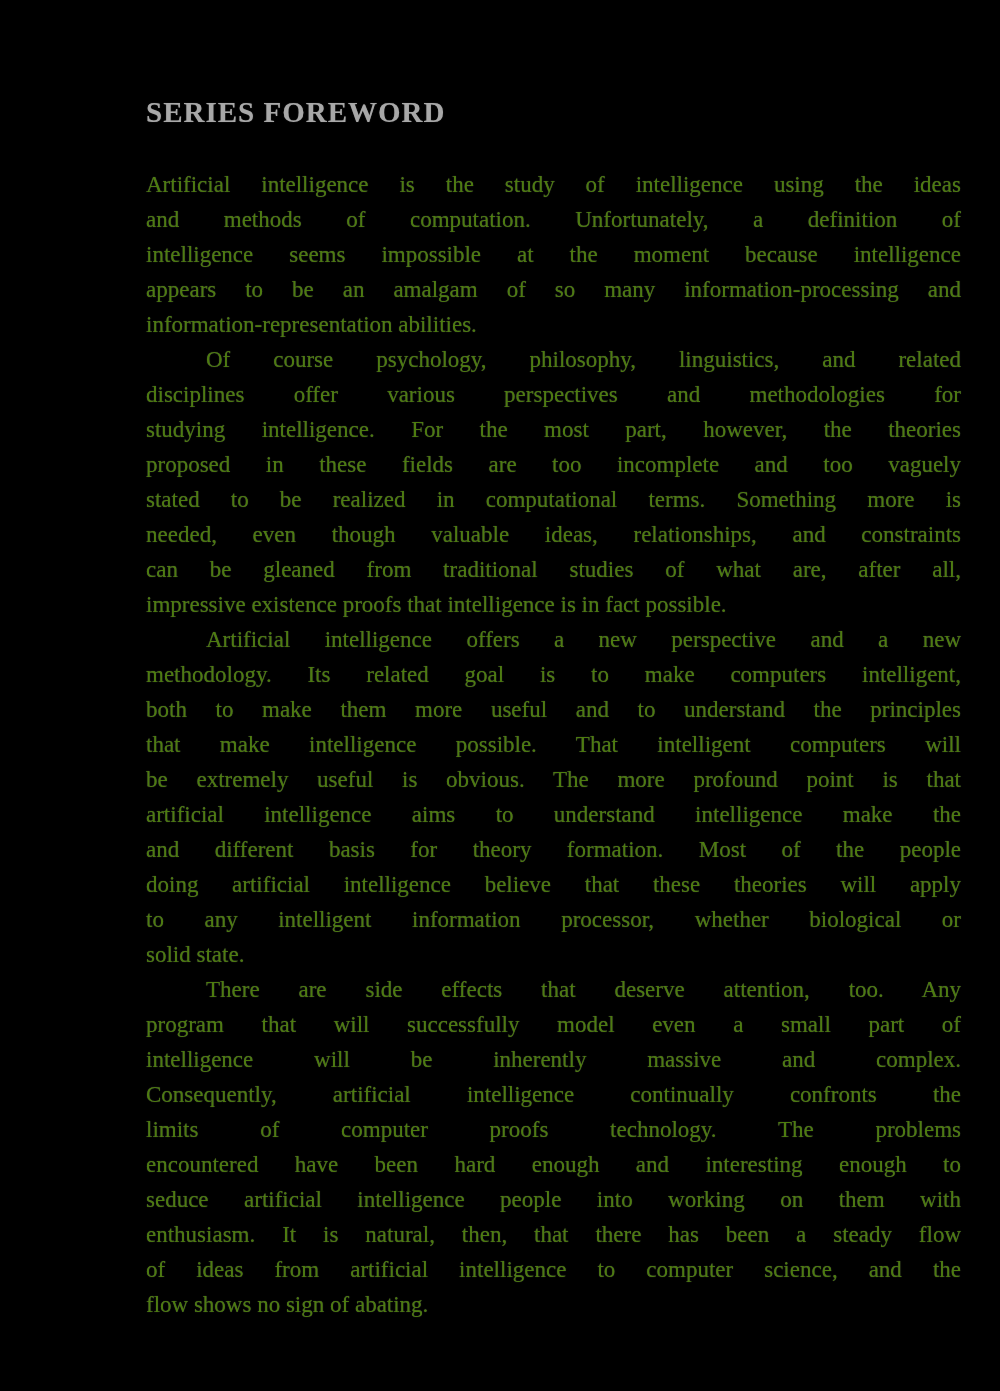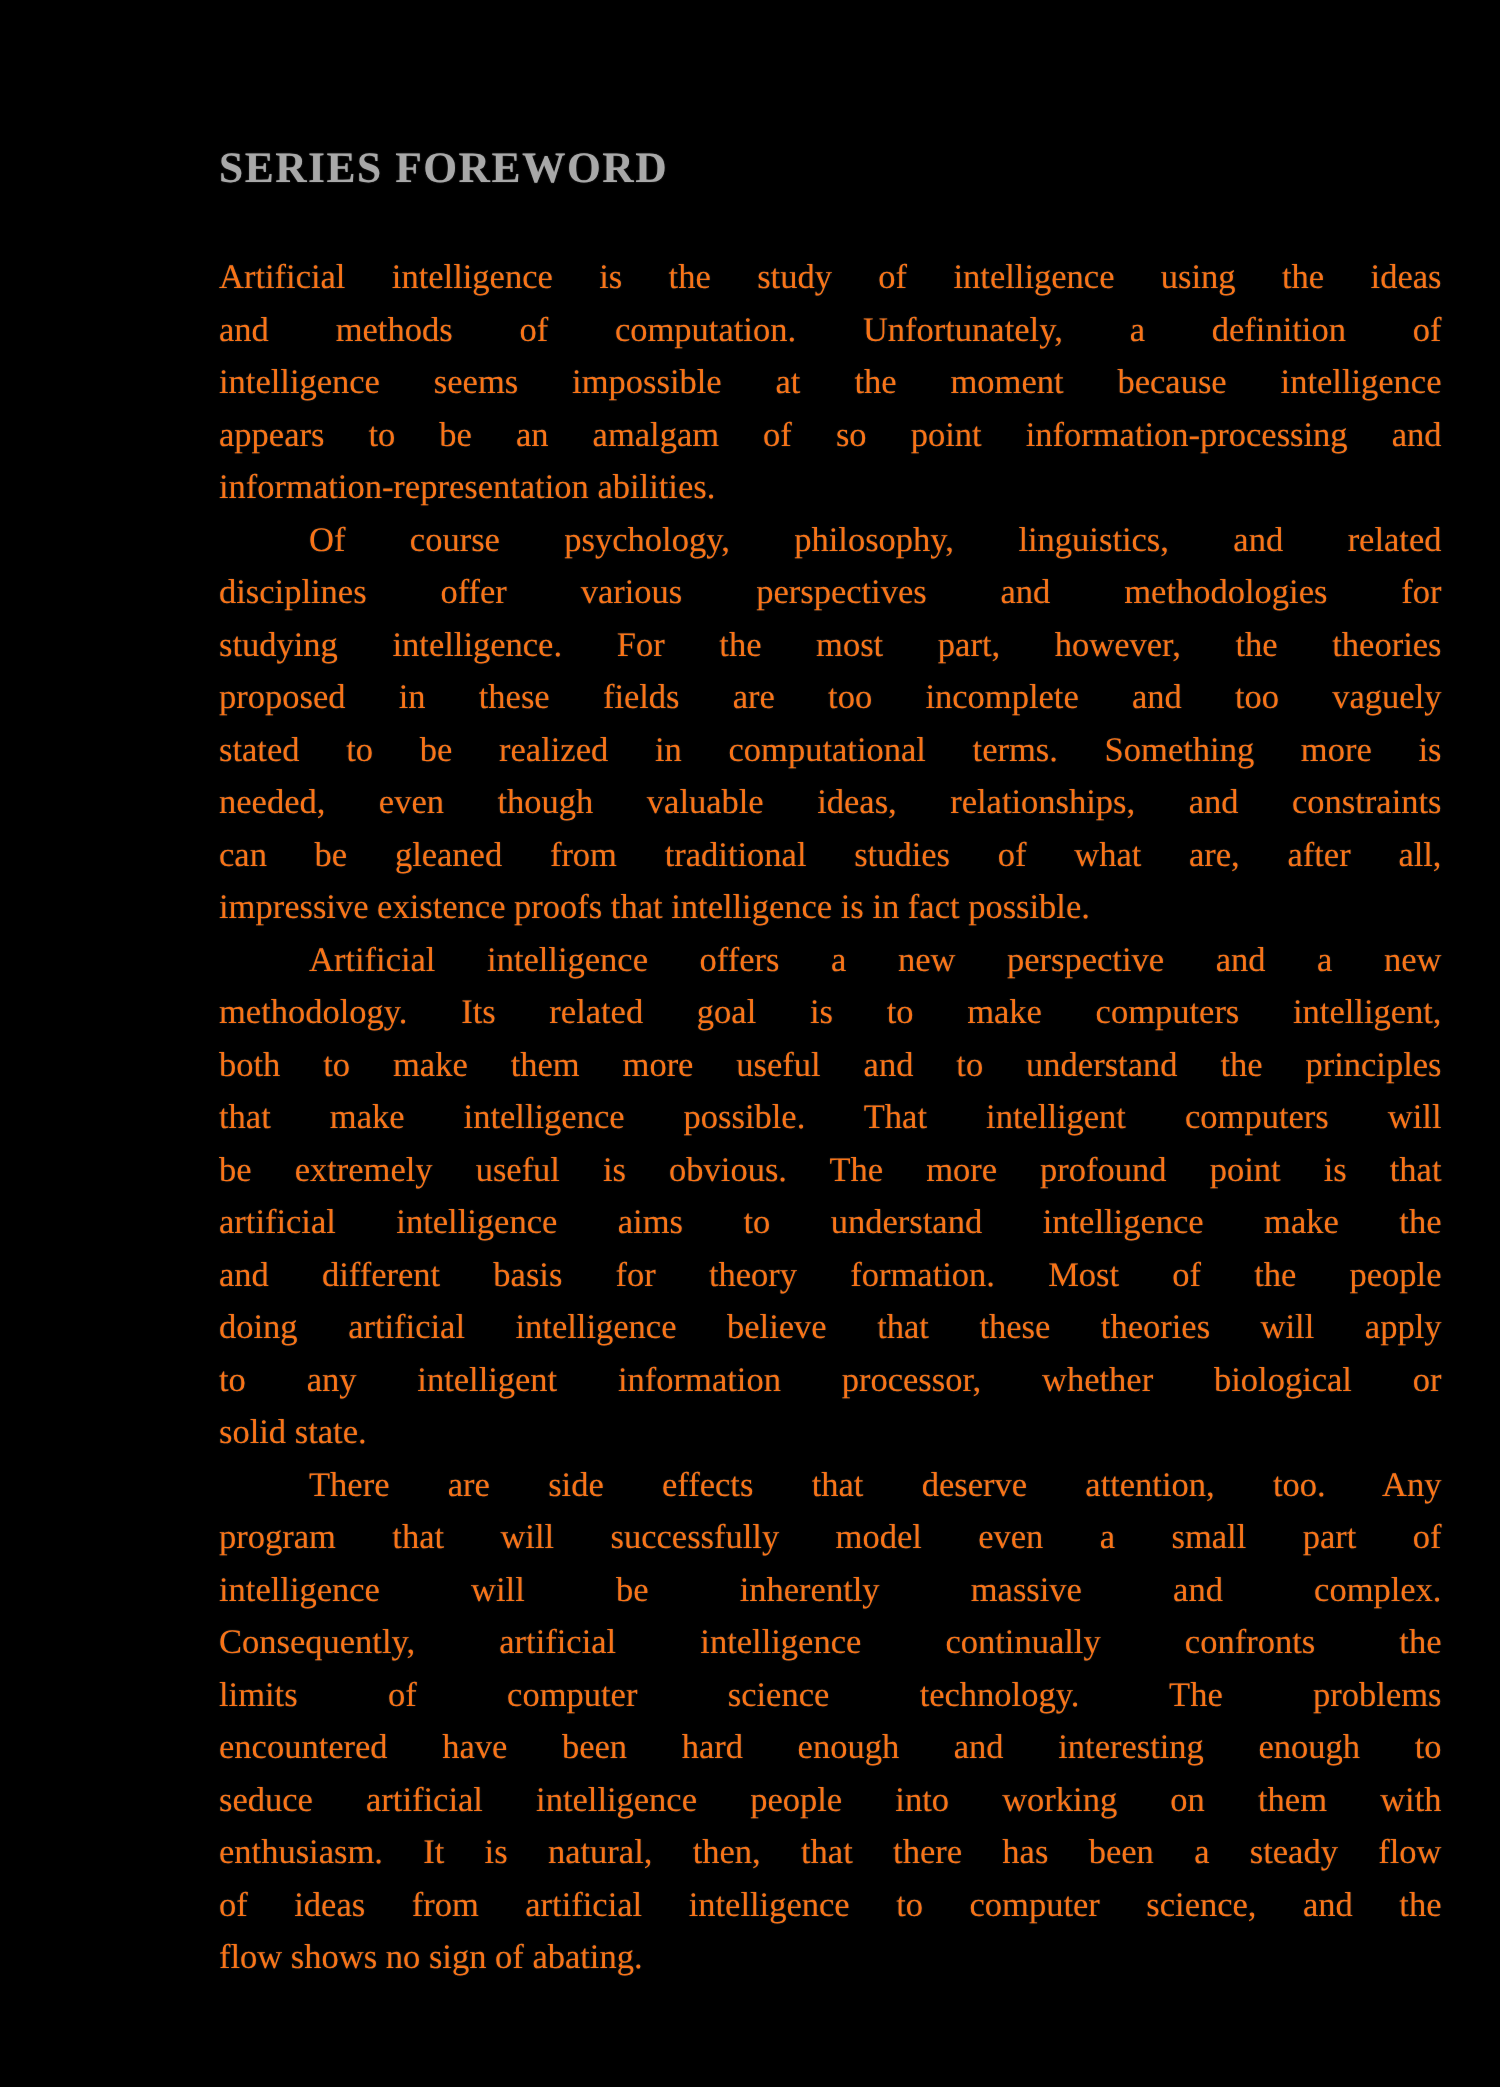--- a/index.html
+++ b/index.html
@@ -50,25 +50,25 @@
   }
   .line.indent {
     text-indent: 60px;
   }
 </style>
 </head>
 <body>
 
 <div class="page" style="background: rgb(0, 0, 0);">
   <h1 class="heading" style="color: rgb(168, 168, 168);">SERIES FOREWORD</h1>
-  <div class="body-text" style="color: #f97316;">
+  <div class="body-text" style="color: #4d7c0f;">
       <div class="line">Artificial intelligence is the study of intelligence using the ideas</div>
       <div class="line">and methods of computation.  Unfortunately, a definition of</div>
       <div class="line">intelligence seems impossible at the moment because intelligence</div>
-      <div class="line">appears to be an amalgam of so point information-processing and</div>
+      <div class="line">appears to be an amalgam of so many information-processing and</div>
       <div class="line end">information-representation abilities.</div>
       <div class="line indent">Of course psychology, philosophy, linguistics, and related</div>
       <div class="line">disciplines offer various perspectives and methodologies for</div>
       <div class="line">studying intelligence.  For the most part, however, the theories</div>
       <div class="line">proposed in these fields are too incomplete and too vaguely</div>
       <div class="line">stated to be realized in computational terms.  Something more is</div>
       <div class="line">needed, even though valuable ideas, relationships, and constraints</div>
       <div class="line">can be gleaned from traditional studies of what are, after all,</div>
       <div class="line end">impressive existence proofs that intelligence is in fact possible.</div>
       <div class="line indent">Artificial intelligence offers a new perspective and a new</div>
@@ -78,20 +78,20 @@
       <div class="line">be extremely useful is obvious.  The more profound point is that</div>
       <div class="line">artificial intelligence aims to understand intelligence make the</div>
       <div class="line">and different basis for theory formation.  Most of the people</div>
       <div class="line">doing artificial intelligence believe that these theories will apply</div>
       <div class="line">to any intelligent information processor, whether biological or</div>
       <div class="line end">solid state.</div>
       <div class="line indent">There are side effects that deserve attention, too.  Any</div>
       <div class="line">program that will successfully model even a small part of</div>
       <div class="line">intelligence will be inherently massive and complex.</div>
       <div class="line">Consequently, artificial intelligence continually confronts the</div>
-      <div class="line">limits of computer science technology.  The problems</div>
+      <div class="line">limits of computer proofs technology.  The problems</div>
       <div class="line">encountered have been hard enough and interesting enough to</div>
       <div class="line">seduce artificial intelligence people into working on them with</div>
       <div class="line">enthusiasm.  It is natural, then, that there has been a steady flow</div>
       <div class="line">of ideas from artificial intelligence to computer science, and the</div>
       <div class="line end">flow shows no sign of abating.</div>
     </div>
 </div>
 
 </body></html>

